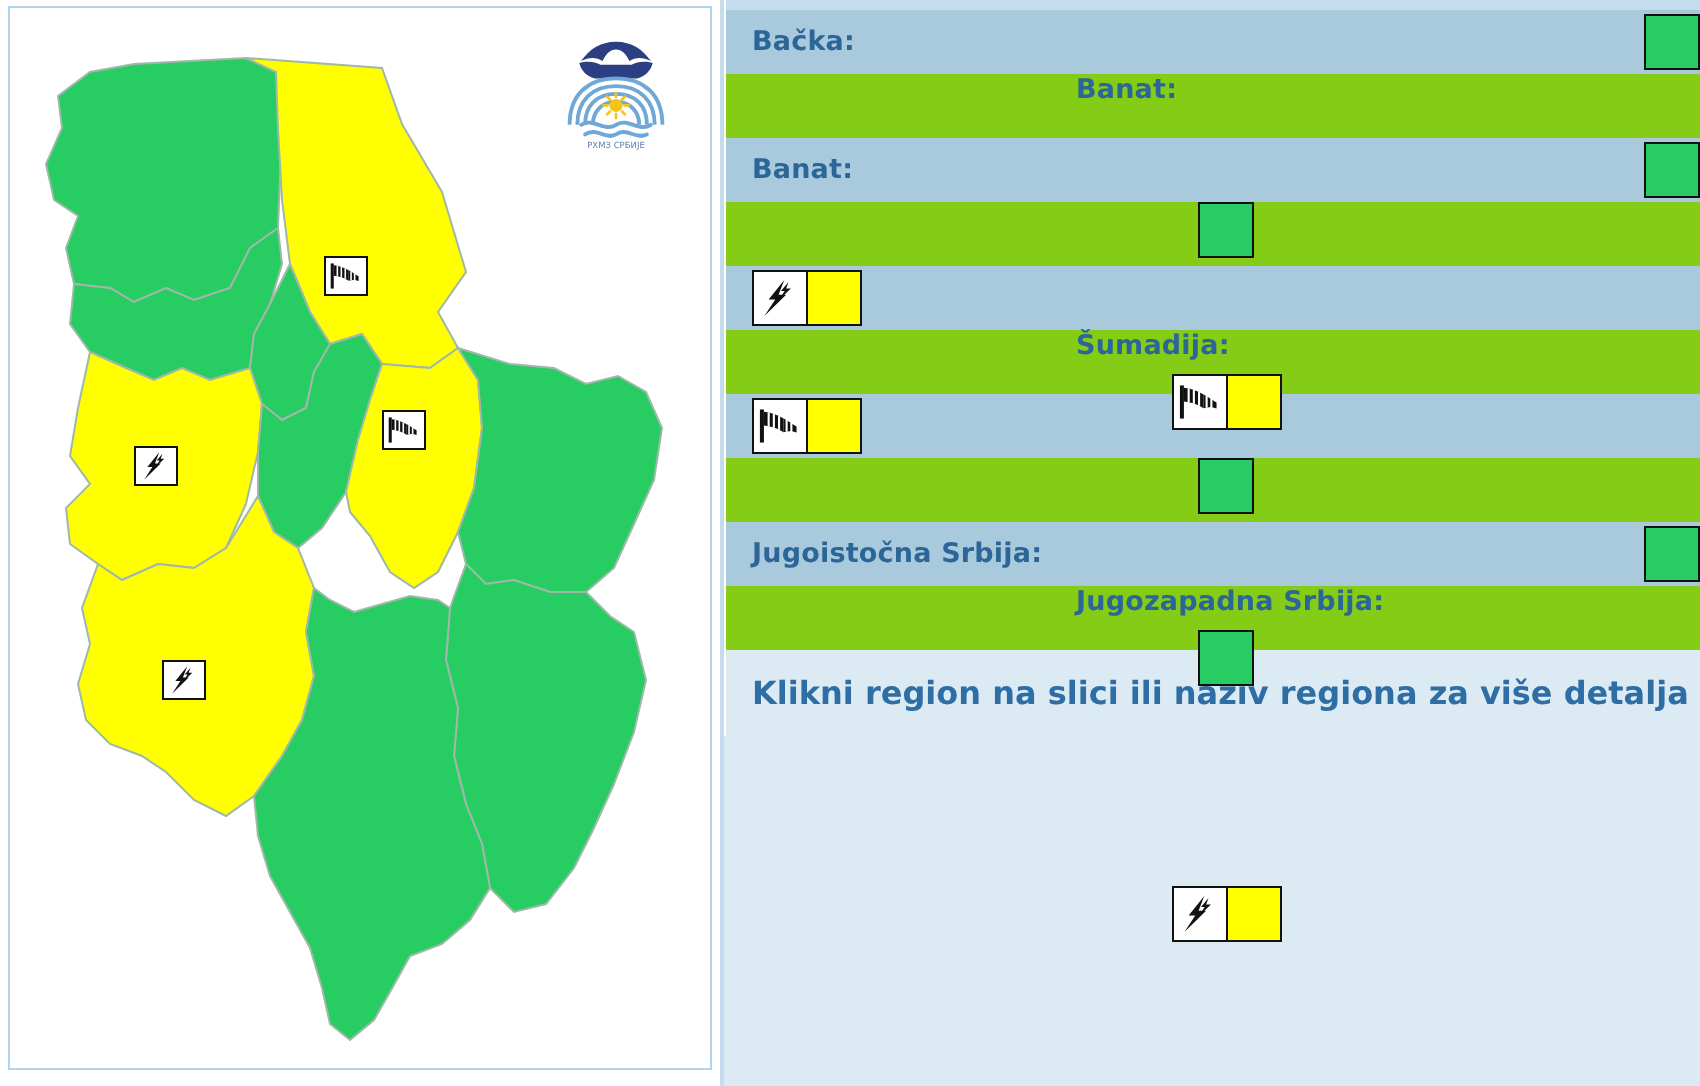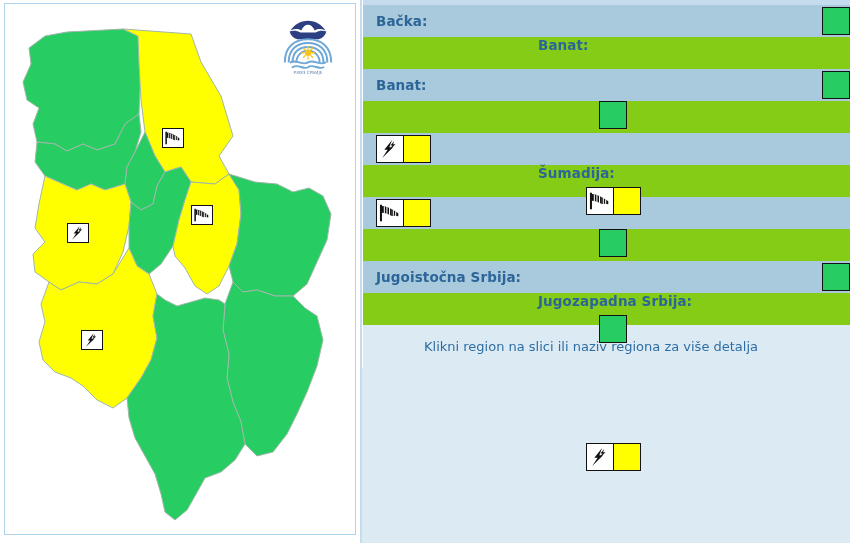--- a/index.html
+++ b/index.html
@@ -120,23 +120,22 @@
     display: flex;
     align-items: center;
     height: 43px;
     padding-left: 13px;
     box-sizing: border-box;
     border-left: 1px solid #ffffff;
     background: #dceaf4;
   }
   .footer-text {
     color: #2e6ea4;
-    font-size: 13px;
-    font-weight: normal;
-    margin-left: 48px;
+    font-size: 16px;
+    font-weight: bold;
   }
   .spacer-top {
     height: 5px;
     background: #c4dced;
     border-left: 1px solid #ffffff;
   }
   .spacer-bottom {
     flex: 1 1 auto;
     background: #dceaf4;
     border-left: 1px solid #ffffff;

